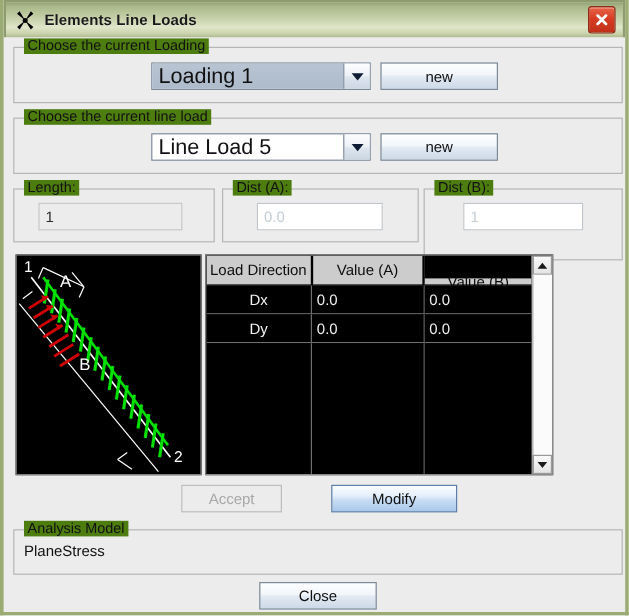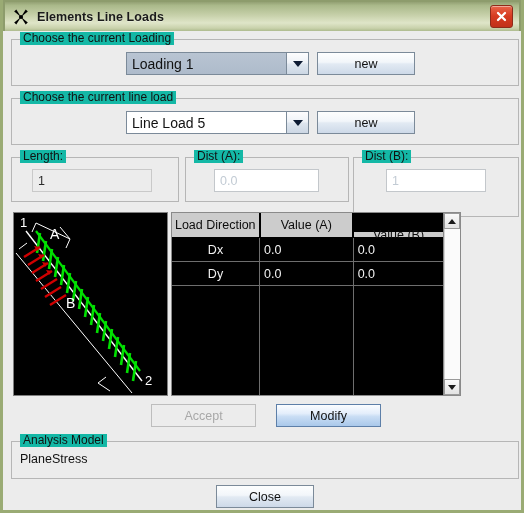--- a/index.html
+++ b/index.html
@@ -78,21 +78,21 @@
   .group {
     position: absolute;
     box-sizing: border-box;
     border: 1px solid #b6b6b6;
     background: #ececec;
   }
   .group > .group-title {
     position: absolute;
     top: -8px;
     left: 8px;
-    background: #14b8a6;
+    background: #4d7c0f;
     padding: 0 3px;
     font-size: 12px;
     color: #111;
     white-space: nowrap;
     line-height: 13px;
   }
 
   
   .combo {
     position: absolute;
@@ -101,21 +101,21 @@
     display: flex;
     border: 1px solid #7b8a99;
     background: #ffffff;
     cursor: pointer;
   }
   .combo .combo-text {
     flex: 1 1 auto;
     display: flex;
     align-items: center;
     padding-left: 5px;
-    font-size: 14px;
+    font-size: 18px;
     color: #111;
     overflow: hidden;
     white-space: nowrap;
   }
   .combo.selected .combo-text {
     background: linear-gradient(to bottom, #b8c4d2 0%, #aebbcb 100%);
   }
   .combo .combo-arrow {
     width: 21px;
     flex: 0 0 auto;
@@ -439,21 +439,21 @@
       <div class="sb-btn">
           <i class="tri-up-sm"></i>
         </div>
       <div class="sb-track"></div>
       <div class="sb-btn">
           <i class="tri-down-sm"></i>
         </div>
     </div>
   </div>
 
-  <div class="btn disabled" style="left:148px; top:404px; width:105px;">Accept</div>
+  <div class="btn disabled" style="left:148px; top:404px; width:84px;">Accept</div>
   <div class="btn accent" style="left:273px; top:404px; width:105px;">Modify</div>
 
   <div class="group" style="left:8px; top:441px; width:508px; height:38px;">
     <span class="group-title">Analysis Model</span>
     <span class="static-text" style="left:8px; top:10px;">PlaneStress</span>
   </div>
 
   <div class="btn" style="left:213px; top:485px; width:98px;">Close</div>
 
 </div>

